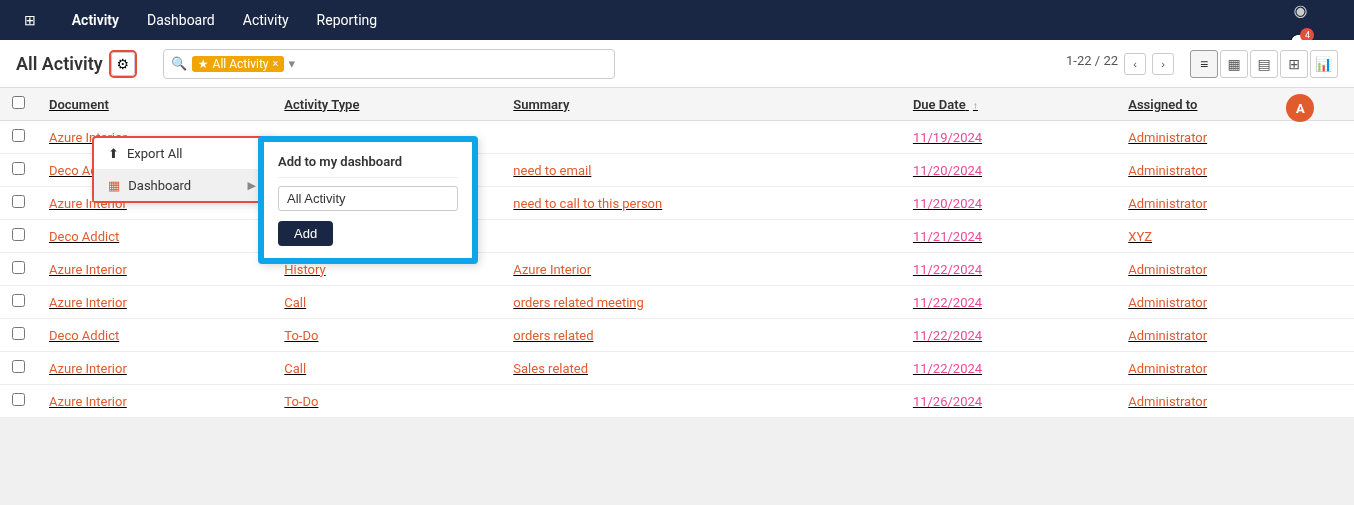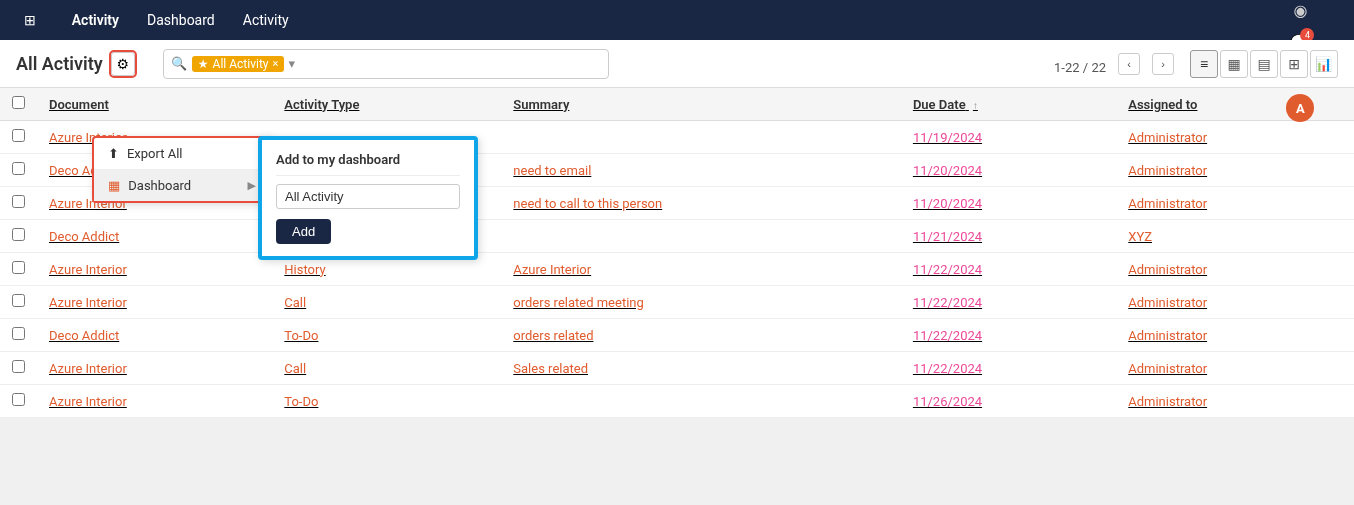--- a/index.html
+++ b/index.html
@@ -123,22 +123,22 @@
       border: none;
       outline: none;
       flex: 1;
       font-size: 13px;
       color: #666;
     }
     .search-dropdown { color: #888; cursor: pointer; font-size: 13px; }
     .header-spacer { flex: 1; }
     .pagination {
       display: flex;
-      align-items: flex-end;
-      gap: 12px;
+      align-items: flex-start;
+      gap: 6px;
       color: #555;
       font-size: 13px;
     }
     .pag-btn {
       width: 22px;
       height: 22px;
       border: 1px solid #ccc;
       background: #fff;
       cursor: pointer;
       display: flex;
@@ -197,21 +197,21 @@
     .dropdown-item .item-icon { font-size: 13px; }
     .dropdown-divider { border: none; border-top: 1px solid #eee; margin: 0; }
     .submenu-arrow { margin-left: auto; color: #888; font-size: 11px; }
 
     
     .sub-panel {
       position: absolute;
       top: 96px;
       left: 258px;
       background: #fff;
-      border: 4px solid #0ea5e9;
+      border: 6px solid #0ea5e9;
       border-radius: 4px;
       width: 220px;
       z-index: 101;
       box-shadow: 2px 2px 8px rgba(0,0,0,0.15);
       padding: 12px 14px;
     }
     .sub-panel-title {
       font-size: 13px;
       font-weight: 600;
       color: #333;
@@ -282,20 +282,21 @@
     .scroll-container::-webkit-scrollbar-thumb { background: #ccc; border-radius: 4px; }
   </style>
 </head>
 <body>
 
 <nav class="top-nav">
   <span class="nav-item grid-icon">⊞</span>
   <span class="nav-item" style="font-weight:600;">Activity</span>
   <span class="nav-item">Dashboard</span>
   <span class="nav-item">Activity</span>
+  <span class="nav-item">Reporting</span>
   <div class="nav-spacer"></div>
   <div class="nav-right">
     <span class="nav-item billing">Billing Plan</span>
     <div class="nav-icon">✉</div>
     <div class="nav-icon">◉</div>
     <div class="nav-icon" style="position:relative;">
       💬
       <span class="nav-badge">4</span>
     </div>
     <div class="nav-icon refresh-icon" style="position:relative;">

